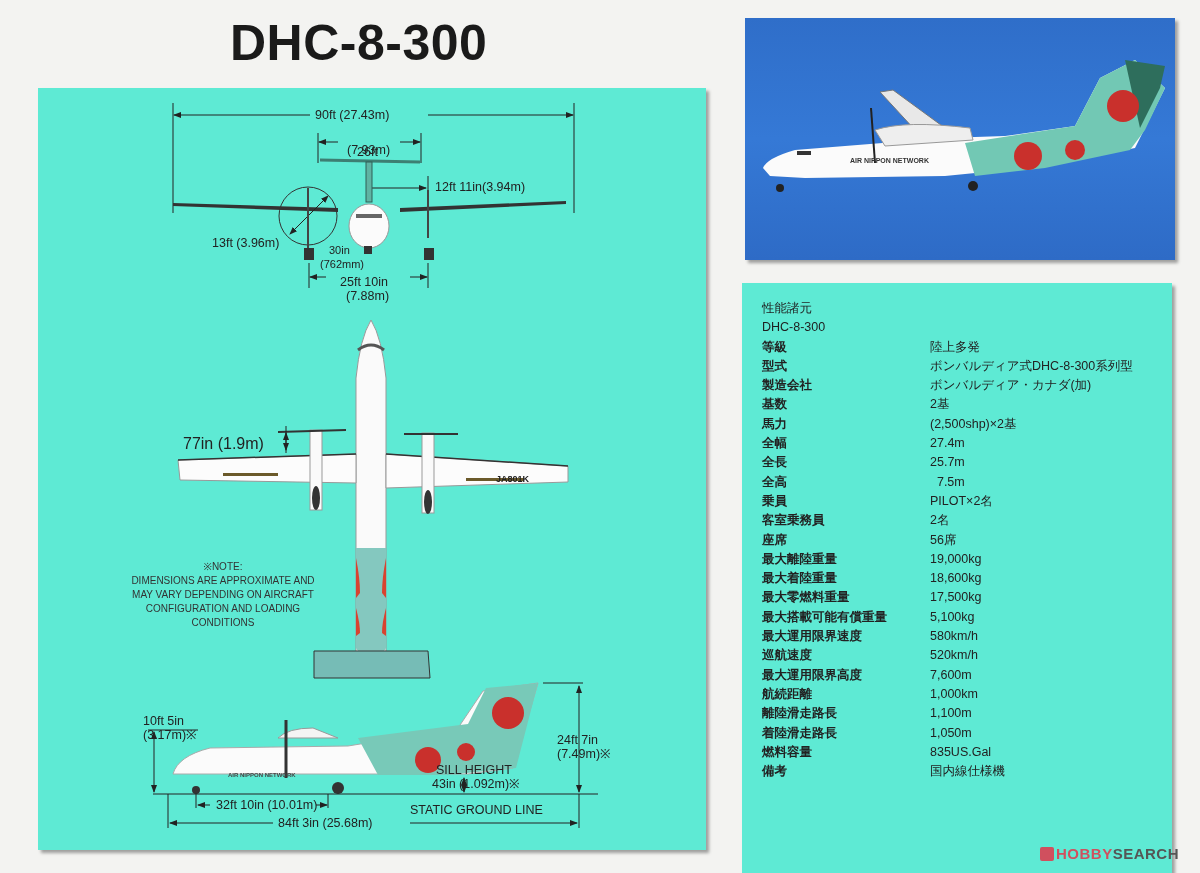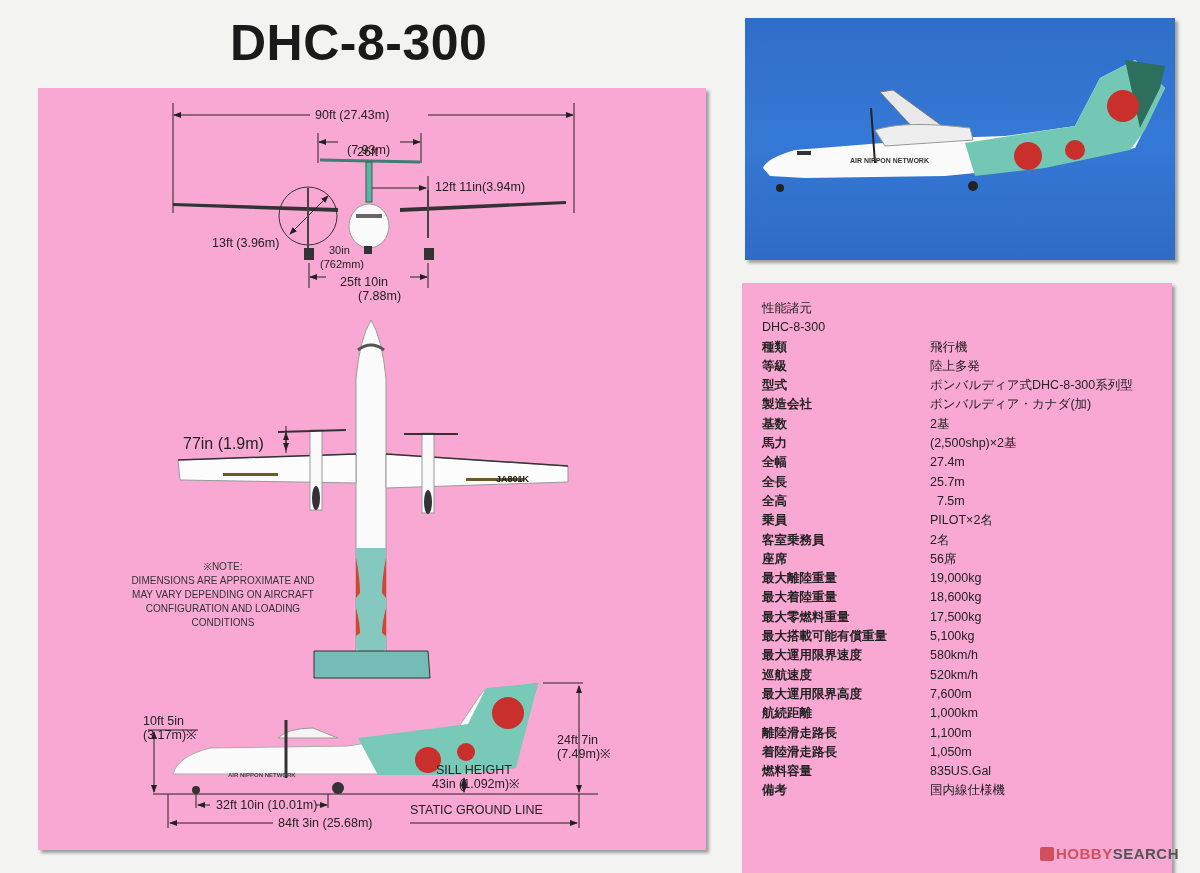--- a/index.html
+++ b/index.html
@@ -1,18 +1,18 @@
 <!DOCTYPE html>
 <html><head>
 <meta charset="utf-8">
 <style>
   html,body{margin:0;padding:0;}
   body{width:1200px;height:873px;background:#f3f3f1;position:relative;overflow:hidden;font-family:"Liberation Sans",sans-serif;color:#1e1e1e;}
   .title{position:absolute;left:230px;top:14px;font-size:50px;font-weight:bold;letter-spacing:0.5px;color:#1a1a1a;}
-  .panel{position:absolute;background:#f9a8d4;box-shadow:3px 3px 3px rgba(0,0,0,0.35);}
+  .panel{position:absolute;background:#5eead4;box-shadow:3px 3px 3px rgba(0,0,0,0.35);}
   #diagram-panel{left:38px;top:88px;width:668px;height:762px;}
   #photo{position:absolute;left:745px;top:18px;width:430px;height:242px;background:linear-gradient(180deg,#2f6ec9 0%,#3579d6 50%,#2e6bc6 100%);box-shadow:3px 3px 3px rgba(0,0,0,0.35);overflow:hidden;}
   #spec-panel{left:742px;top:283px;width:430px;height:664px;}
   .dim{position:absolute;font-size:12.5px;color:#222;white-space:nowrap;line-height:15px;}
   .dim.big{font-size:16px;}
   .note{position:absolute;left:60px;top:472px;width:250px;text-align:center;font-size:10px;line-height:14px;color:#333;}
   .specs{position:absolute;left:20px;top:16px;font-size:12.5px;line-height:19.3px;}
   .spec-head{display:block;}
   .spec-row{display:flex;}
   .spec-label{width:168px;font-weight:bold;color:#222;}
@@ -129,21 +129,21 @@
   </svg>
 
   <div class="dim" style="left:277px;top:20px;">90ft (27.43m)</div>
   <div class="dim" style="left:319px;top:41px;margin-top:16px;">26ft</div>
   <div class="dim" style="left:309px;top:55px;">(7.93m)</div>
   <div class="dim" style="left:397px;top:92px;">12ft 11in(3.94m)</div>
   <div class="dim" style="left:174px;top:148px;">13ft (3.96m)</div>
   <div class="dim" style="left:291px;top:155px;font-size:11px;">30in</div>
   <div class="dim" style="left:282px;top:169px;font-size:11px;">(762mm)</div>
   <div class="dim" style="left:302px;top:187px;">25ft 10in</div>
-  <div class="dim" style="left:320px;top:201px;">(7.88m)</div>
+  <div class="dim" style="left:308px;top:201px;">(7.88m)</div>
 
   <div class="dim big" style="left:145px;top:348px;">77in (1.9m)</div>
   <div class="dim" style="left:458px;top:384px;font-size:9px;font-weight:bold;">JA801K</div>
 
   <div class="note">
     <div>※NOTE:</div>
     <div>DIMENSIONS ARE APPROXIMATE AND</div>
     <div>MAY VARY DEPENDING ON AIRCRAFT</div>
     <div>CONFIGURATION AND LOADING</div>
     <div>CONDITIONS</div>
@@ -177,24 +177,20 @@
     <rect x="52" y="133" width="14" height="4" fill="#333"></rect>
   </svg>
   <div style="position:absolute;left:105px;top:139px;font-size:7px;font-weight:bold;color:#333;">AIR NIPPON NETWORK</div>
 </div>
 
 <div class="panel" id="spec-panel">
   <div class="specs">
     <div class="spec-head">性能諸元</div>
     <div class="spec-head">DHC-8-300</div>
     <div class="spec-row">
-        <span class="spec-label">種類</span>
-        <span class="spec-value">飛行機</span>
-      </div>
-    <div class="spec-row">
         <span class="spec-label">等級</span>
         <span class="spec-value">陸上多発</span>
       </div>
     <div class="spec-row">
         <span class="spec-label">型式</span>
         <span class="spec-value">ボンバルディア式DHC-8-300系列型</span>
       </div>
     <div class="spec-row">
         <span class="spec-label">製造会社</span>
         <span class="spec-value">ボンバルディア・カナダ(加)</span>

